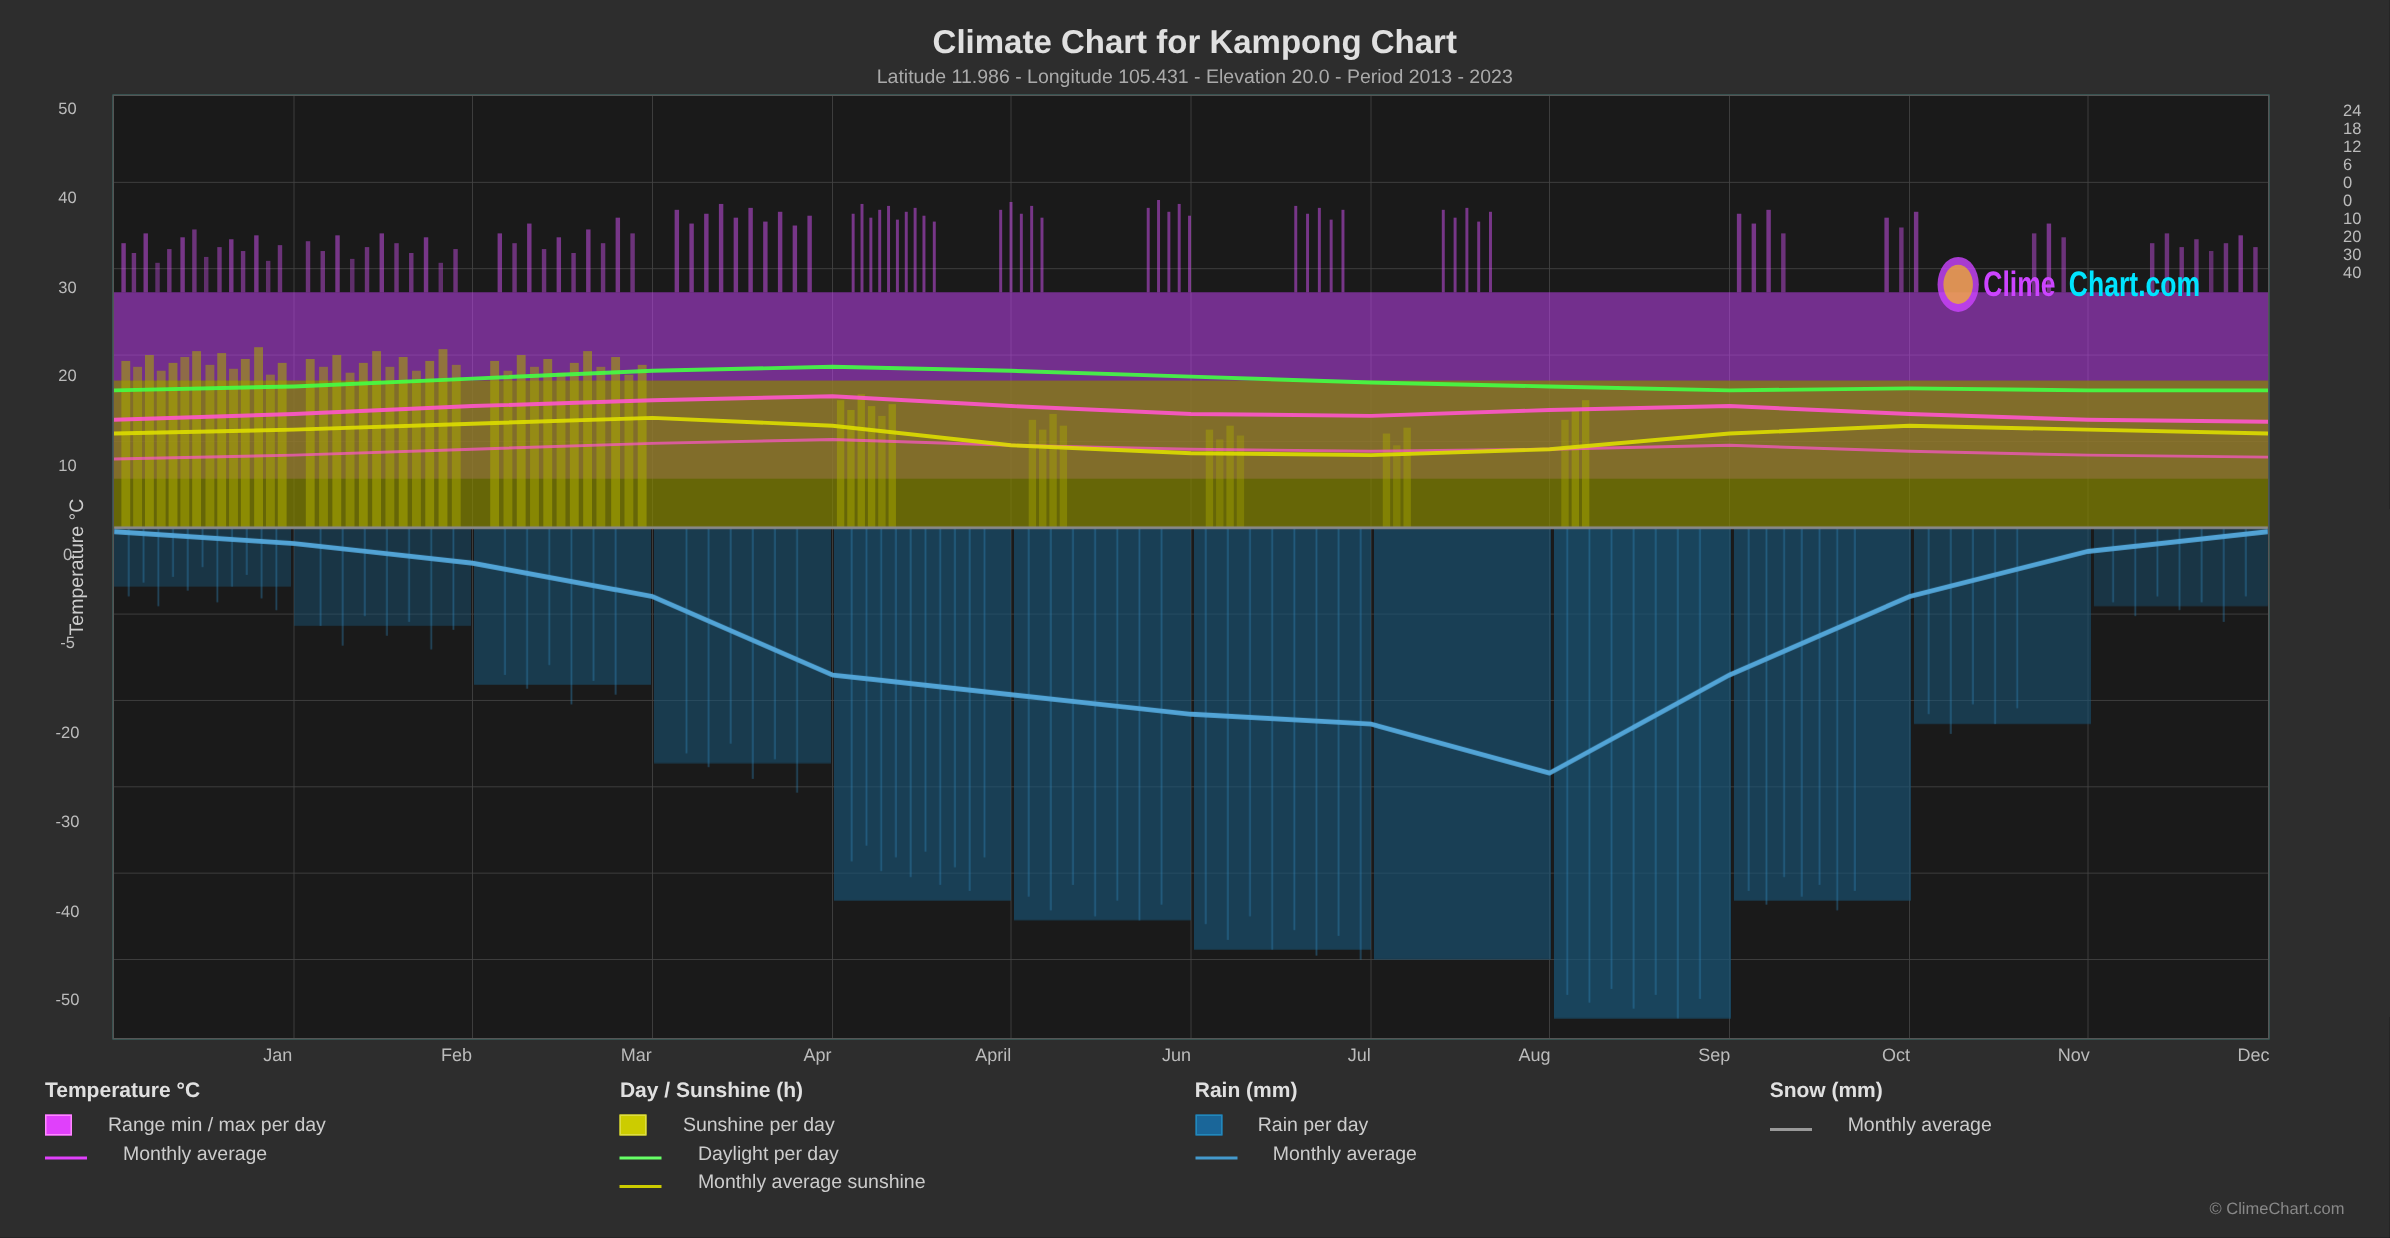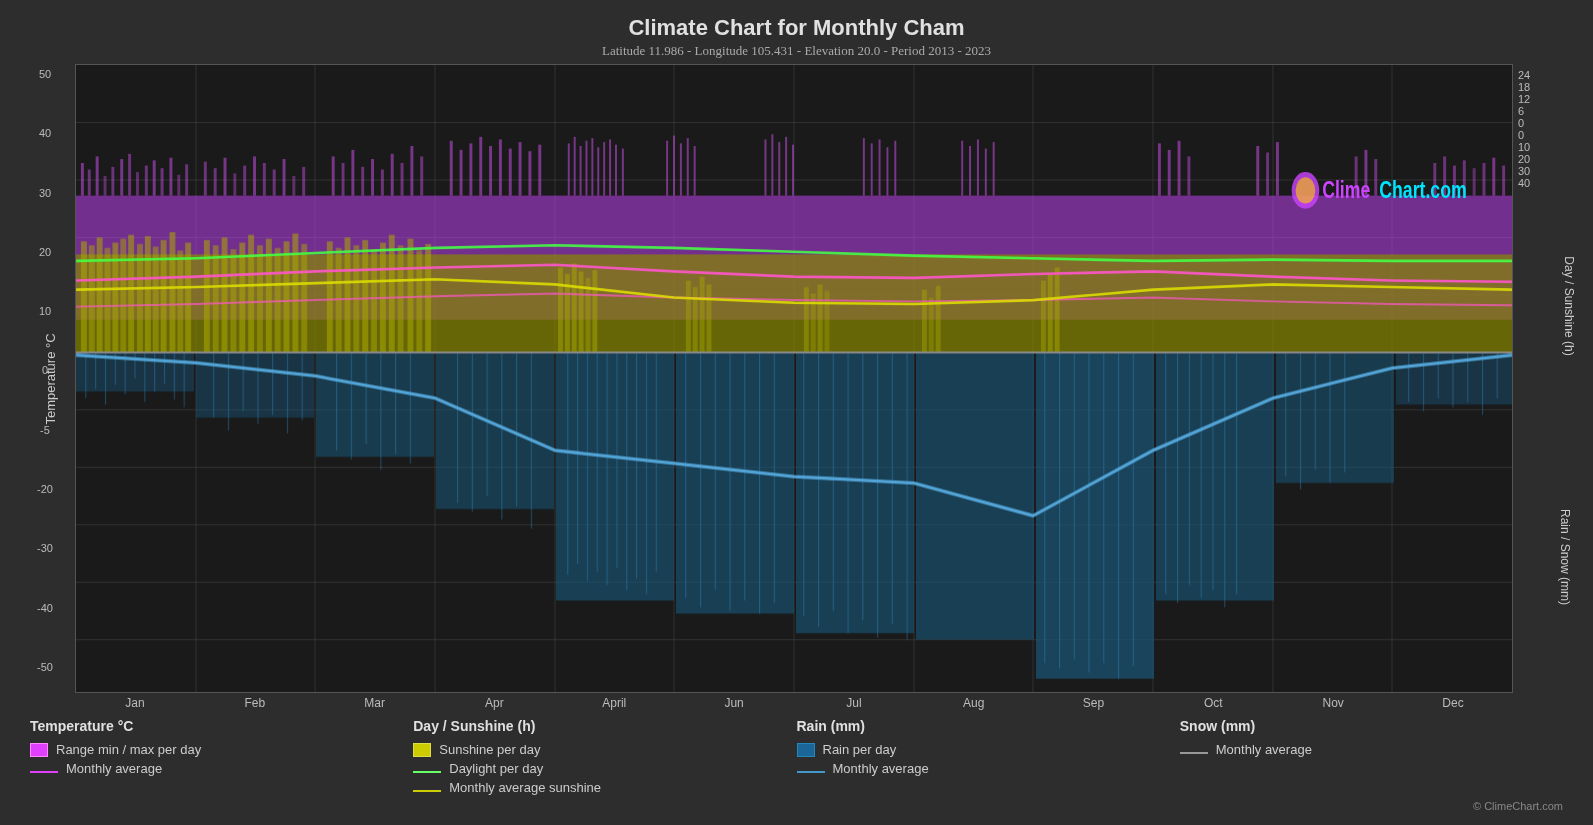--- a/index.html
+++ b/index.html
@@ -24,21 +24,20 @@
       color: #e0e0e0;
       font-size: 22px;
       font-weight: bold;
       margin-top: 5px;
     }
     .chart-subtitle {
       text-align: center;
       color: #aaa;
       font-size: 13px;
       margin-top: 2px;
-      font-family: Liberation Serif, serif;
     }
     .chart-area {
       display: flex;
       flex: 1;
       margin-top: 5px;
     }
     .y-axis-left {
       width: 55px;
       display: flex;
       flex-direction: column;
@@ -71,40 +70,41 @@
     }
     .chart-canvas {
       width: 100%;
       height: 100%;
     }
     .y-axis-right {
       width: 60px;
       display: flex;
       flex-direction: column;
       position: relative;
+      padding-left: 44px;
     }
     .y-axis-right-labels {
       display: flex;
       flex-direction: column;
       justify-content: space-between;
       flex: 1;
       padding: 5px 0 20px 5px;
     }
     .y-tick-right {
       color: #bbb;
       font-size: 11px;
     }
     .x-axis-area {
       display: flex;
       margin-left: 55px;
       margin-right: 60px;
     }
     .x-tick {
       flex: 1;
-      text-align: center;
+      text-align: right;
       color: #bbb;
       font-size: 12px;
       padding-top: 3px;
     }
     .legend-area {
       display: flex;
       flex-direction: row;
       padding: 8px 10px 5px 10px;
       gap: 0;
     }
@@ -116,21 +116,21 @@
     }
     .legend-title {
       color: #e0e0e0;
       font-size: 14px;
       font-weight: bold;
       margin-bottom: 4px;
     }
     .legend-item {
       display: flex;
       align-items: center;
-      gap: 8px;
+      gap: 24px;
       font-size: 13px;
       color: #ccc;
     }
     .legend-swatch {
       width: 18px;
       height: 14px;
       display: inline-block;
       flex-shrink: 0;
     }
     .legend-line {
@@ -145,21 +145,21 @@
       font-size: 11px;
       padding-right: 10px;
       padding-bottom: 3px;
     }
   </style>
 </head>
 <body>
 
 <div class="main-container">
 
-  <div class="chart-title">Climate Chart for Monthly Cham</div>
+  <div class="chart-title">Climate Chart for Kampong Chart</div>
   <div class="chart-subtitle">Latitude 11.986 - Longitude 105.431 - Elevation 20.0 - Period 2013 - 2023</div>
 
   <div class="chart-area">
 
     <div class="y-axis-left">
       <span class="y-axis-left-label">Temperature °C</span>
       <span class="y-tick">50</span>
       <span class="y-tick">40</span>
       <span class="y-tick">30</span>
       <span class="y-tick">20</span>

